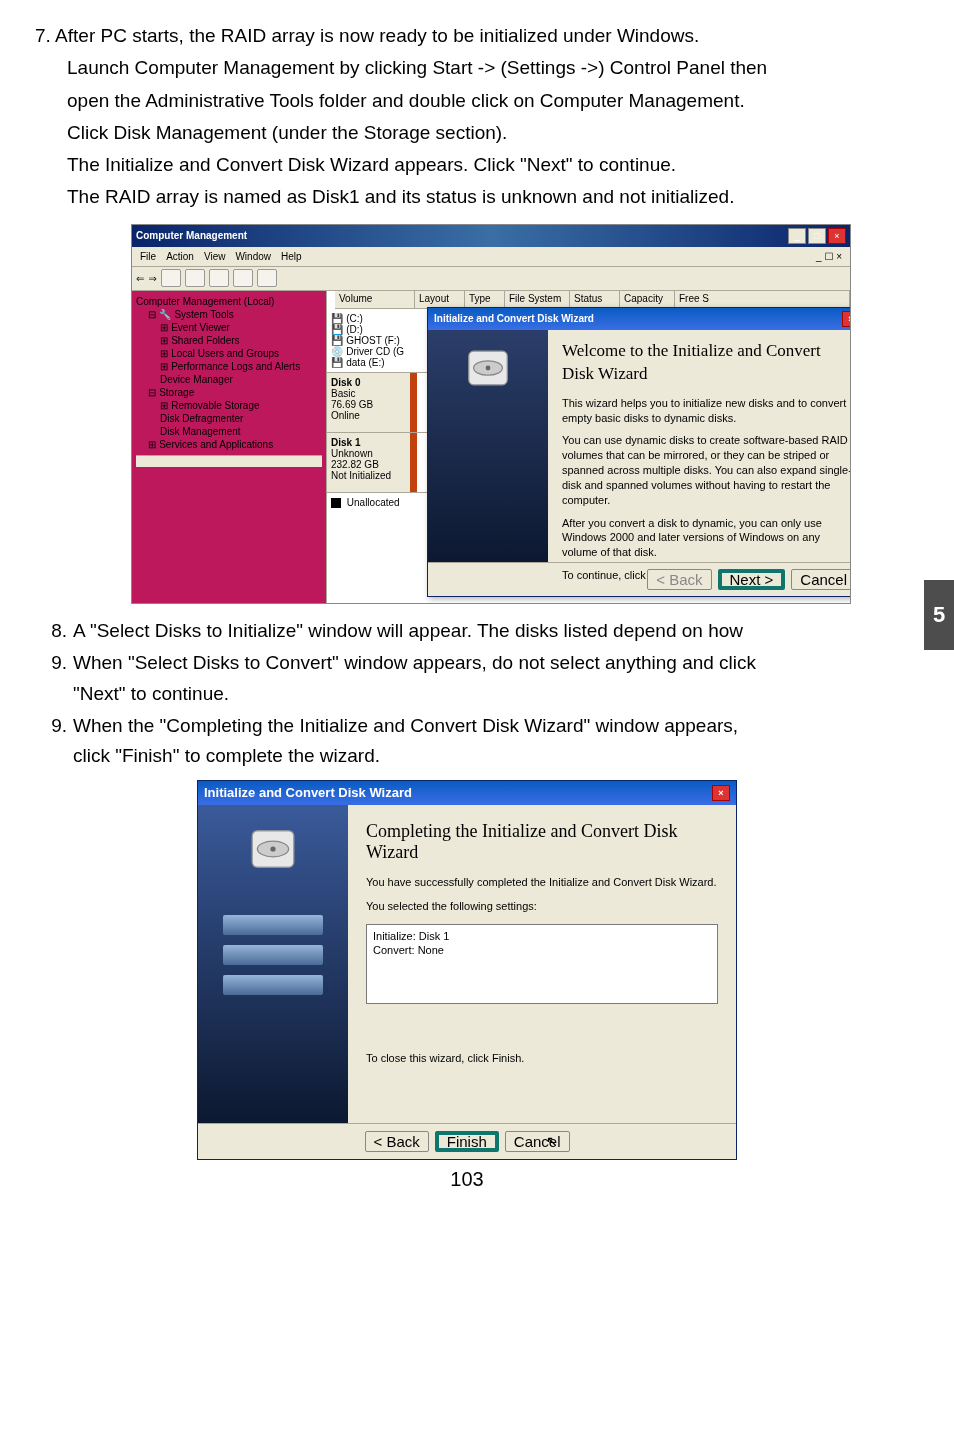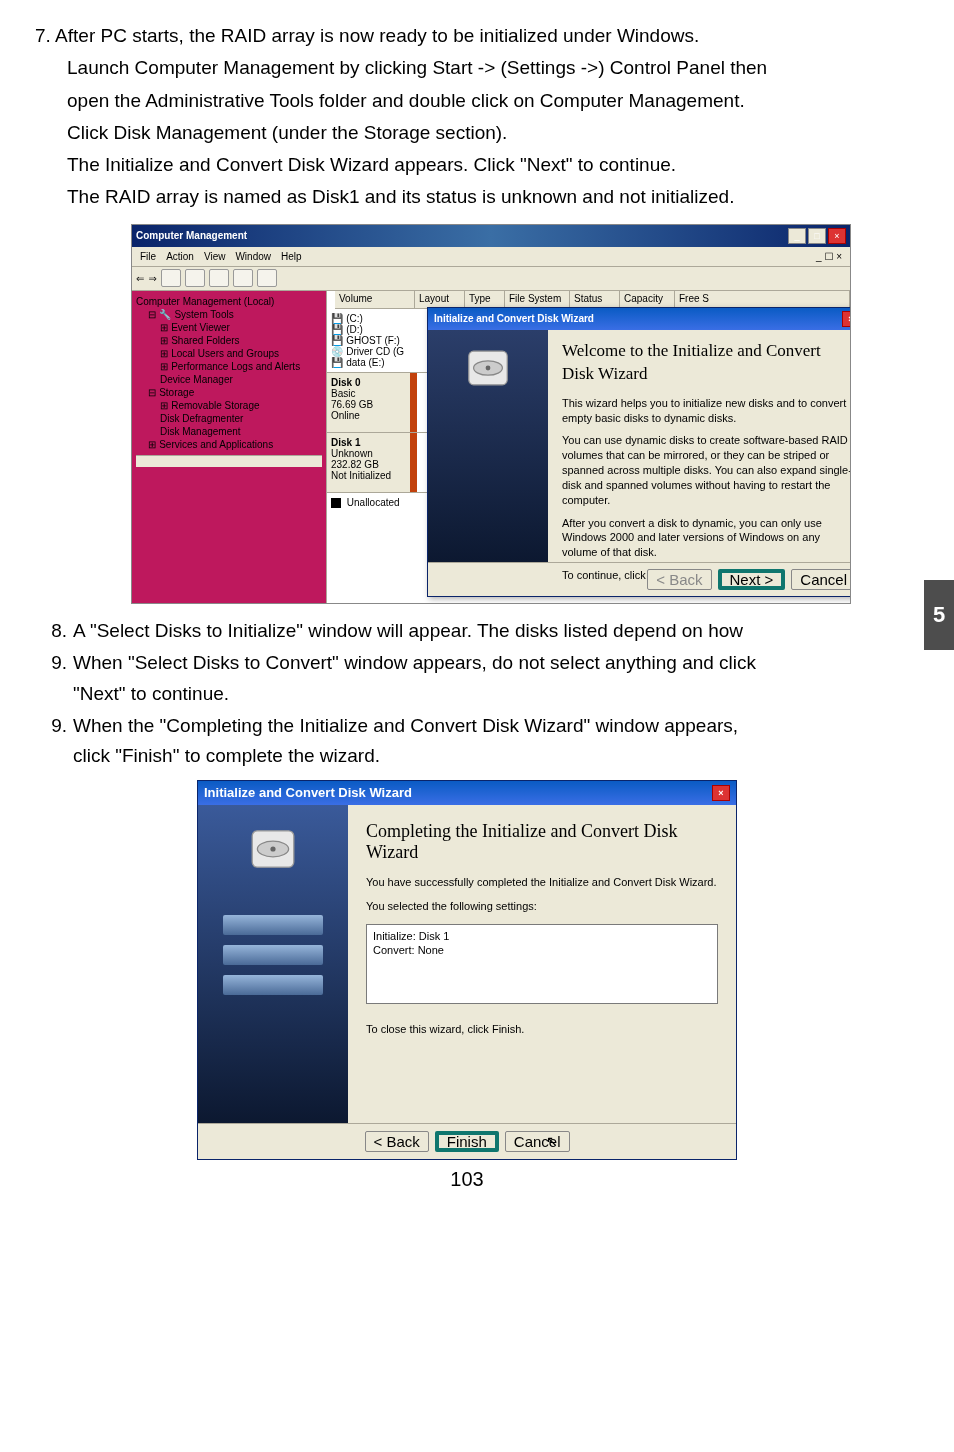--- a/index.html
+++ b/index.html
@@ -351,21 +351,21 @@
       <div class="slab"></div>
     </div>
     <div class="s2-text">
       <h3>Completing the Initialize and Convert Disk Wizard</h3>
       <p>You have successfully completed the Initialize and Convert Disk Wizard.</p>
       <p>You selected the following settings:</p>
       <div class="box">
         <div>Initialize: Disk 1</div>
         <div>Convert: None</div>
       </div>
-      <p style="margin-top:19px">To close this wizard, click Finish.</p>
+      <p style="margin-top:48px">To close this wizard, click Finish.</p>
     </div>
   </div>
   <div class="s2-btns">
     <div class="btn">&lt; Back</div>
     <div class="btn default">Finish</div>
     <div class="btn">Cancel</div>
   </div>
   <div class="cursor">↖</div>
 </div>
 

